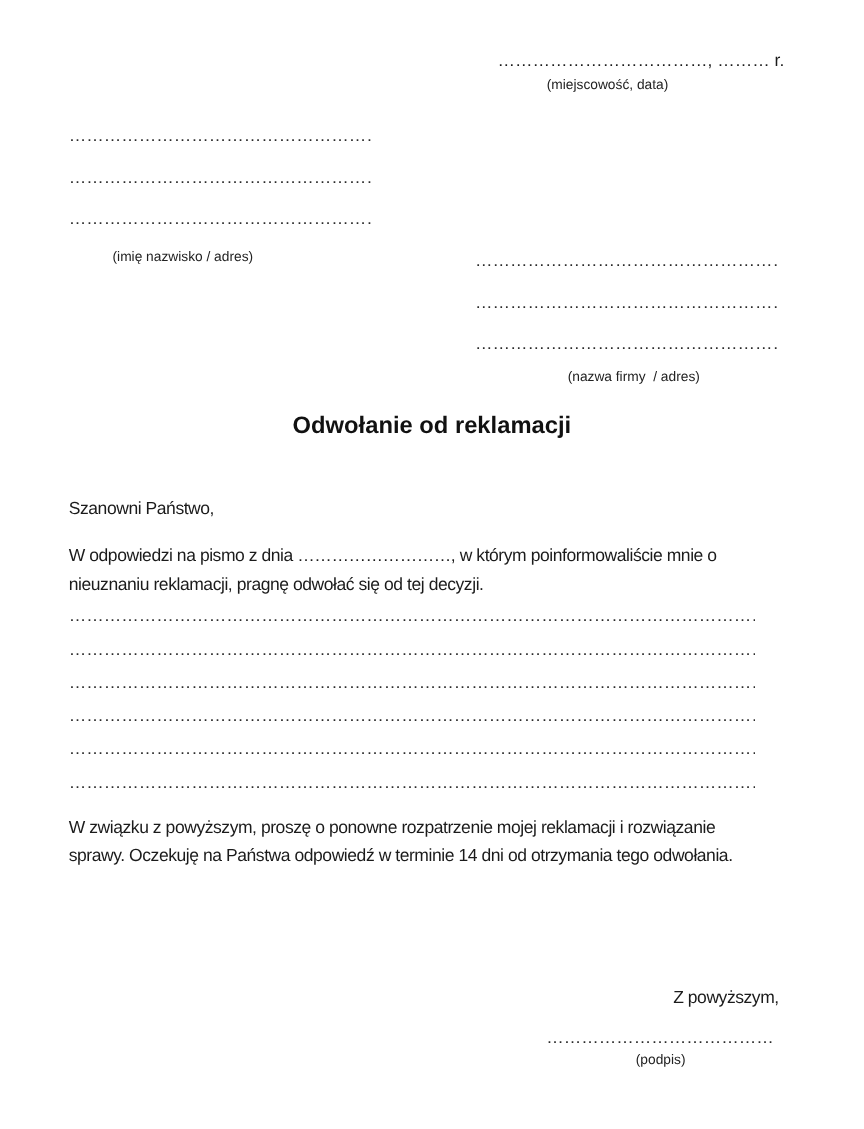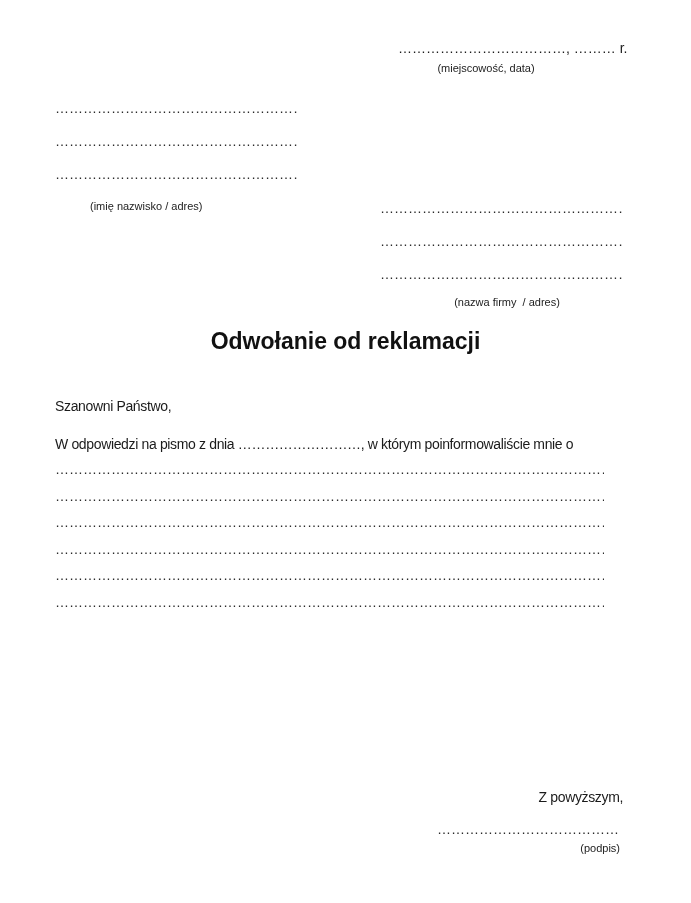--- a/index.html
+++ b/index.html
@@ -38,21 +38,21 @@
   .sender-block .fill-line { margin-bottom: 10px; }
   .sender-caption { padding-left: 35px; margin-top: 14px; }
 
   .recipient-block { position: absolute; top: 197px; left: 380px; width: 242px; }
   .recipient-block .fill-line { margin-bottom: 10px; }
   .recipient-caption { text-align: center; padding-left: 12px; margin-top: 0; }
 
   .title {
     position: absolute; top: 328px; left: 0; width: 100%;
     margin: 0; text-align: center;
-    font-size: 23px; line-height: 26px; font-weight: bold; color: #111;
+    font-size: 19px; line-height: 26px; font-weight: bold; color: #111;
   }
 
   .body-block { position: absolute; top: 395px; left: 55px; width: 549px; }
   .body-block p { margin: 0; }
   .bline {
     display: block;
     font-size: 14px; line-height: 23px;
     letter-spacing: -0.35px;
     white-space: pre;
   }
@@ -61,21 +61,21 @@
   .p3 { margin-top: 12px !important; }
   .statement { margin-top: 0; }
   .statement .fill-line { height: 26.5px; line-height: 26.5px; }
 
   .closing-block { position: absolute; top: 786px; left: 437px; width: 186px; }
   .valediction {
     font-size: 14px; line-height: 23px; text-align: right;
     letter-spacing: -0.35px; white-space: pre;
   }
   .signature-line { width: 183px; margin-top: 9px; }
-  .signature-caption { text-align: right; width: 183px; margin-top: 1px; }
+  .signature-caption { text-align: center; width: 183px; margin-top: 1px; }
 </style>
 </head>
 <body>
 
 <div class="page">
 
   <div class="date-block">
     <div class="date-line">………………………………, ……… r.</div>
     <div class="caption date-caption">(miejscowość, data)</div>
   </div>
@@ -95,29 +95,34 @@
   </div>
 
   <h1 class="title">Odwołanie od reklamacji</h1>
 
   <div class="body-block">
     <p>
       <span class="bline">Szanowni Państwo,</span>
     </p>
     <p class="p1">
       <span class="bline">W odpowiedzi na pismo z dnia ………………………, w którym poinformowaliście mnie o</span>
+      <span class="bline">nieuznaniu reklamacji, pragnę odwołać się od tej decyzji.</span>
     </p>
     <div class="statement">
       <div class="fill-line">……………………………………………………………………………………………………………………………………………………………………………………</div>
       <div class="fill-line">……………………………………………………………………………………………………………………………………………………………………………………</div>
       <div class="fill-line">……………………………………………………………………………………………………………………………………………………………………………………</div>
       <div class="fill-line">……………………………………………………………………………………………………………………………………………………………………………………</div>
       <div class="fill-line">……………………………………………………………………………………………………………………………………………………………………………………</div>
       <div class="fill-line">……………………………………………………………………………………………………………………………………………………………………………………</div>
     </div>
+    <p class="p3">
+      <span class="bline">W związku z powyższym, proszę o ponowne rozpatrzenie mojej reklamacji i rozwiązanie</span>
+      <span class="bline">sprawy. Oczekuję na Państwa odpowiedź w terminie 14 dni od otrzymania tego odwołania.</span>
+    </p>
   </div>
 
   <div class="closing-block">
     <div class="valediction">Z powyższym,</div>
     <div class="fill-line signature-line">……………………………………………………………………………………………………………………………………………………………………………………</div>
     <div class="caption signature-caption">(podpis)</div>
   </div>
 
 </div>
 

